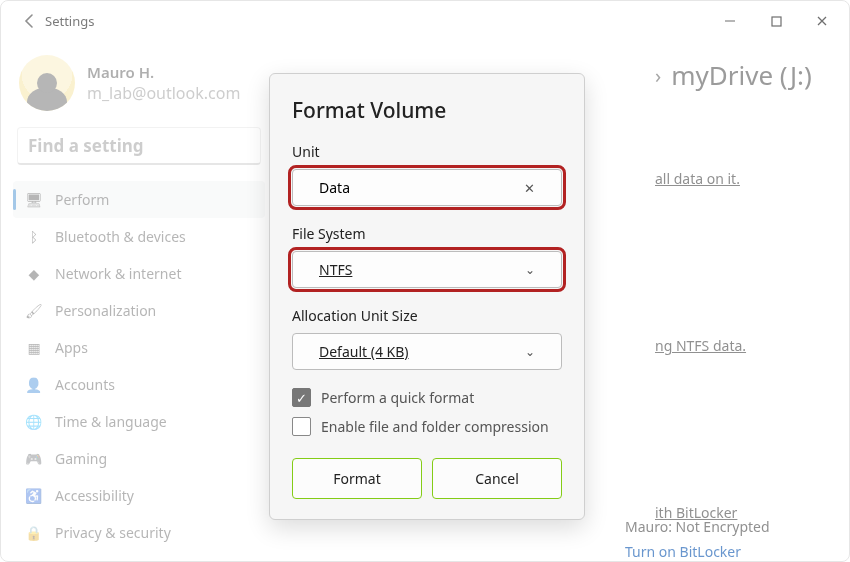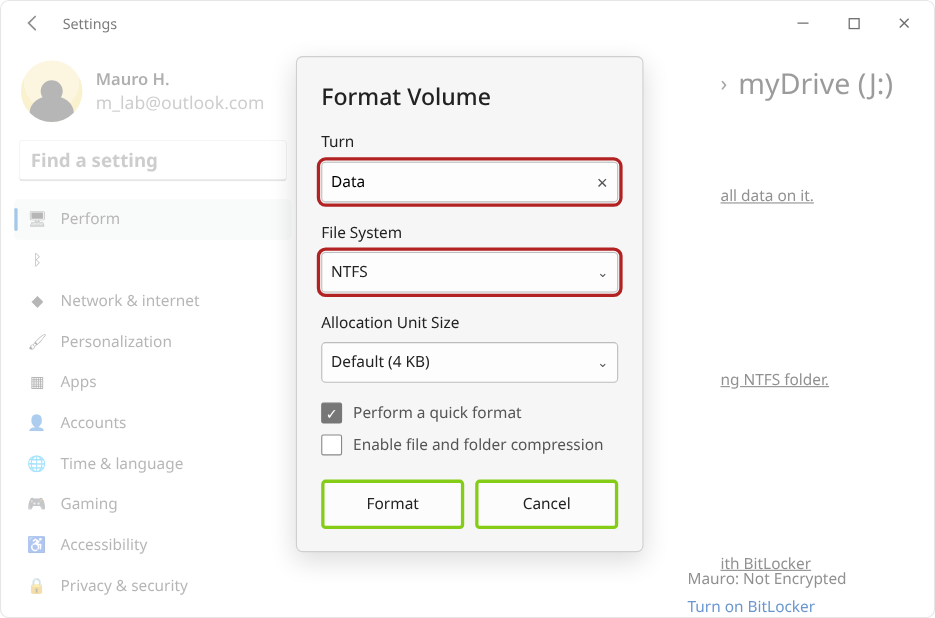--- a/index.html
+++ b/index.html
@@ -19,21 +19,20 @@
     height: 40px;
     padding: 0 4px;
   }
   .titlebar .back {
     width: 30px; height: 30px;
     display:flex;align-items:center;justify-content:center;
     margin-left: 10px;
     color:#555;
   }
   .titlebar .app-title {
-    margin-left: 12px;
     font-size: 13px;
     color:#333;
   }
   .win-controls {
     margin-left: auto;
     display:flex;
   }
   .win-controls div {
     width:46px; height:30px;
     display:flex;align-items:center;justify-content:center;
@@ -109,56 +108,56 @@
     margin-top:76px;
   }
   .hint-lines p { margin-bottom: 148px; text-decoration: underline;}
   .bitlocker-block {
     position:absolute; left:310px; top:470px; font-size:14px; color:#555;
   }
   .bitlocker-block div { margin:6px 0; }
   .bitlocker-block .link { color:#1a5fb4; }
   
   .dialog {
-    position:absolute; left:268px; top:50px;
+    position:absolute; left:268px; top:72px;
     width:316px;
     background:#f6f6f6;
     border:1px solid #cfcfcf;
     border-radius:6px;
     box-shadow:0 8px 24px rgba(0,0,0,.14);
     padding: 22px 22px 20px;
     z-index:10;
   }
   .dialog h2 { font-size:21px; font-weight:500; color:#222; margin-bottom:18px;}
   .field-label { font-size:14px; color:#222; margin-bottom:8px; display:block;}
   .combo, .textfield {
     display:flex; align-items:center;
     width:100%;
     background:#fdfdfd;
     border:1px solid #bcbcbc;
     border-radius:4px;
-    padding: 8px 8px;
+    padding: 8px 26px;
     font-size:14px; color:#222;
     margin-bottom:18px;
   }
   .textfield input { border:0; outline:0; flex:1; font-size:14px; background:transparent;}
   .textfield .clear { cursor:pointer; color:#555; font-size:13px;}
-  .combo .val { flex:1;}
+  .combo .val { flex:1;text-decoration:underline;}
   .combo .drop { color:#555; font-size:12px;}
   .highlighted { outline:3px solid #b22222; outline-offset:1px; }
   .checkrow { display:flex; align-items:center; gap:10px; font-size:14px; color:#555; margin:10px 0;}
   .chk {
     width:19px;height:19px;border:1px solid #888;border-radius:2px;
     display:flex;align-items:center;justify-content:center;font-size:13px;color:#fff;background:#fff;
   }
   .chk.checked { background:#777; border-color:#777;}
   .dialog .btnrow { display:flex; gap:10px; margin-top:22px;}
   .dialog .btn {
     flex:1; text-align:center; padding:10px 0;
-    border:3px solid #84cc16; border-radius:4px;
+    border:1px solid #84cc16; border-radius:4px;
     background:#fcfcfc; font-size:14px; color:#222;
   }
   
   .dim-overlay {
     position:absolute; inset:0; background:rgba(255,255,255,.35);
     z-index:5;
     pointer-events:none;
   }
 </style>
 </head>
@@ -204,20 +203,21 @@
       <input type="text" placeholder="Find a setting" style="">
       <span class="sicon">🔍</span>
     </div>
     <div id="nav-list">
         <div class="nav-item active">
           <span class="nicon">🖥</span>
           <span>Perform</span>
         </div>
         <div class="nav-item">
           <span class="nicon">ᛒ</span>
+          <span>Bluetooth &amp; devices</span>
         </div>
         <div class="nav-item">
           <span class="nicon">◆</span>
           <span>Network &amp; internet</span>
         </div>
         <div class="nav-item">
           <span class="nicon">🖌</span>
           <span>Personalization</span>
         </div>
         <div class="nav-item">
@@ -247,36 +247,36 @@
       </div>
   </div>
 
   <div class="content">
     <div class="breadcrumb">
       <span class="chev">›</span>
       <span class="seg">myDrive (J:)</span>
     </div>
     <div class="hint-lines">
       <p>all data on it.</p>
-      <p>ng NTFS folder.</p>
+      <p>ng NTFS data.</p>
       <p>ith BitLocker</p>
     </div>
     <div class="bitlocker-block">
       <div>Mauro: Not Encrypted</div>
       <div class="link">Turn on BitLocker</div>
     </div>
   </div>
 </div>
 
 <div class="dim-overlay"></div>
 
 <div class="dialog">
   <h2>Format Volume</h2>
 
-  <span class="field-label">Turn</span>
+  <span class="field-label">Unit</span>
   <div class="textfield highlighted">
     <input type="text" value="Data" style="">
     <span class="clear">✕</span>
   </div>
 
   <span class="field-label">File System</span>
   <div class="combo highlighted">
     <span class="val">NTFS</span>
     <span class="drop">⌄</span>
   </div>

